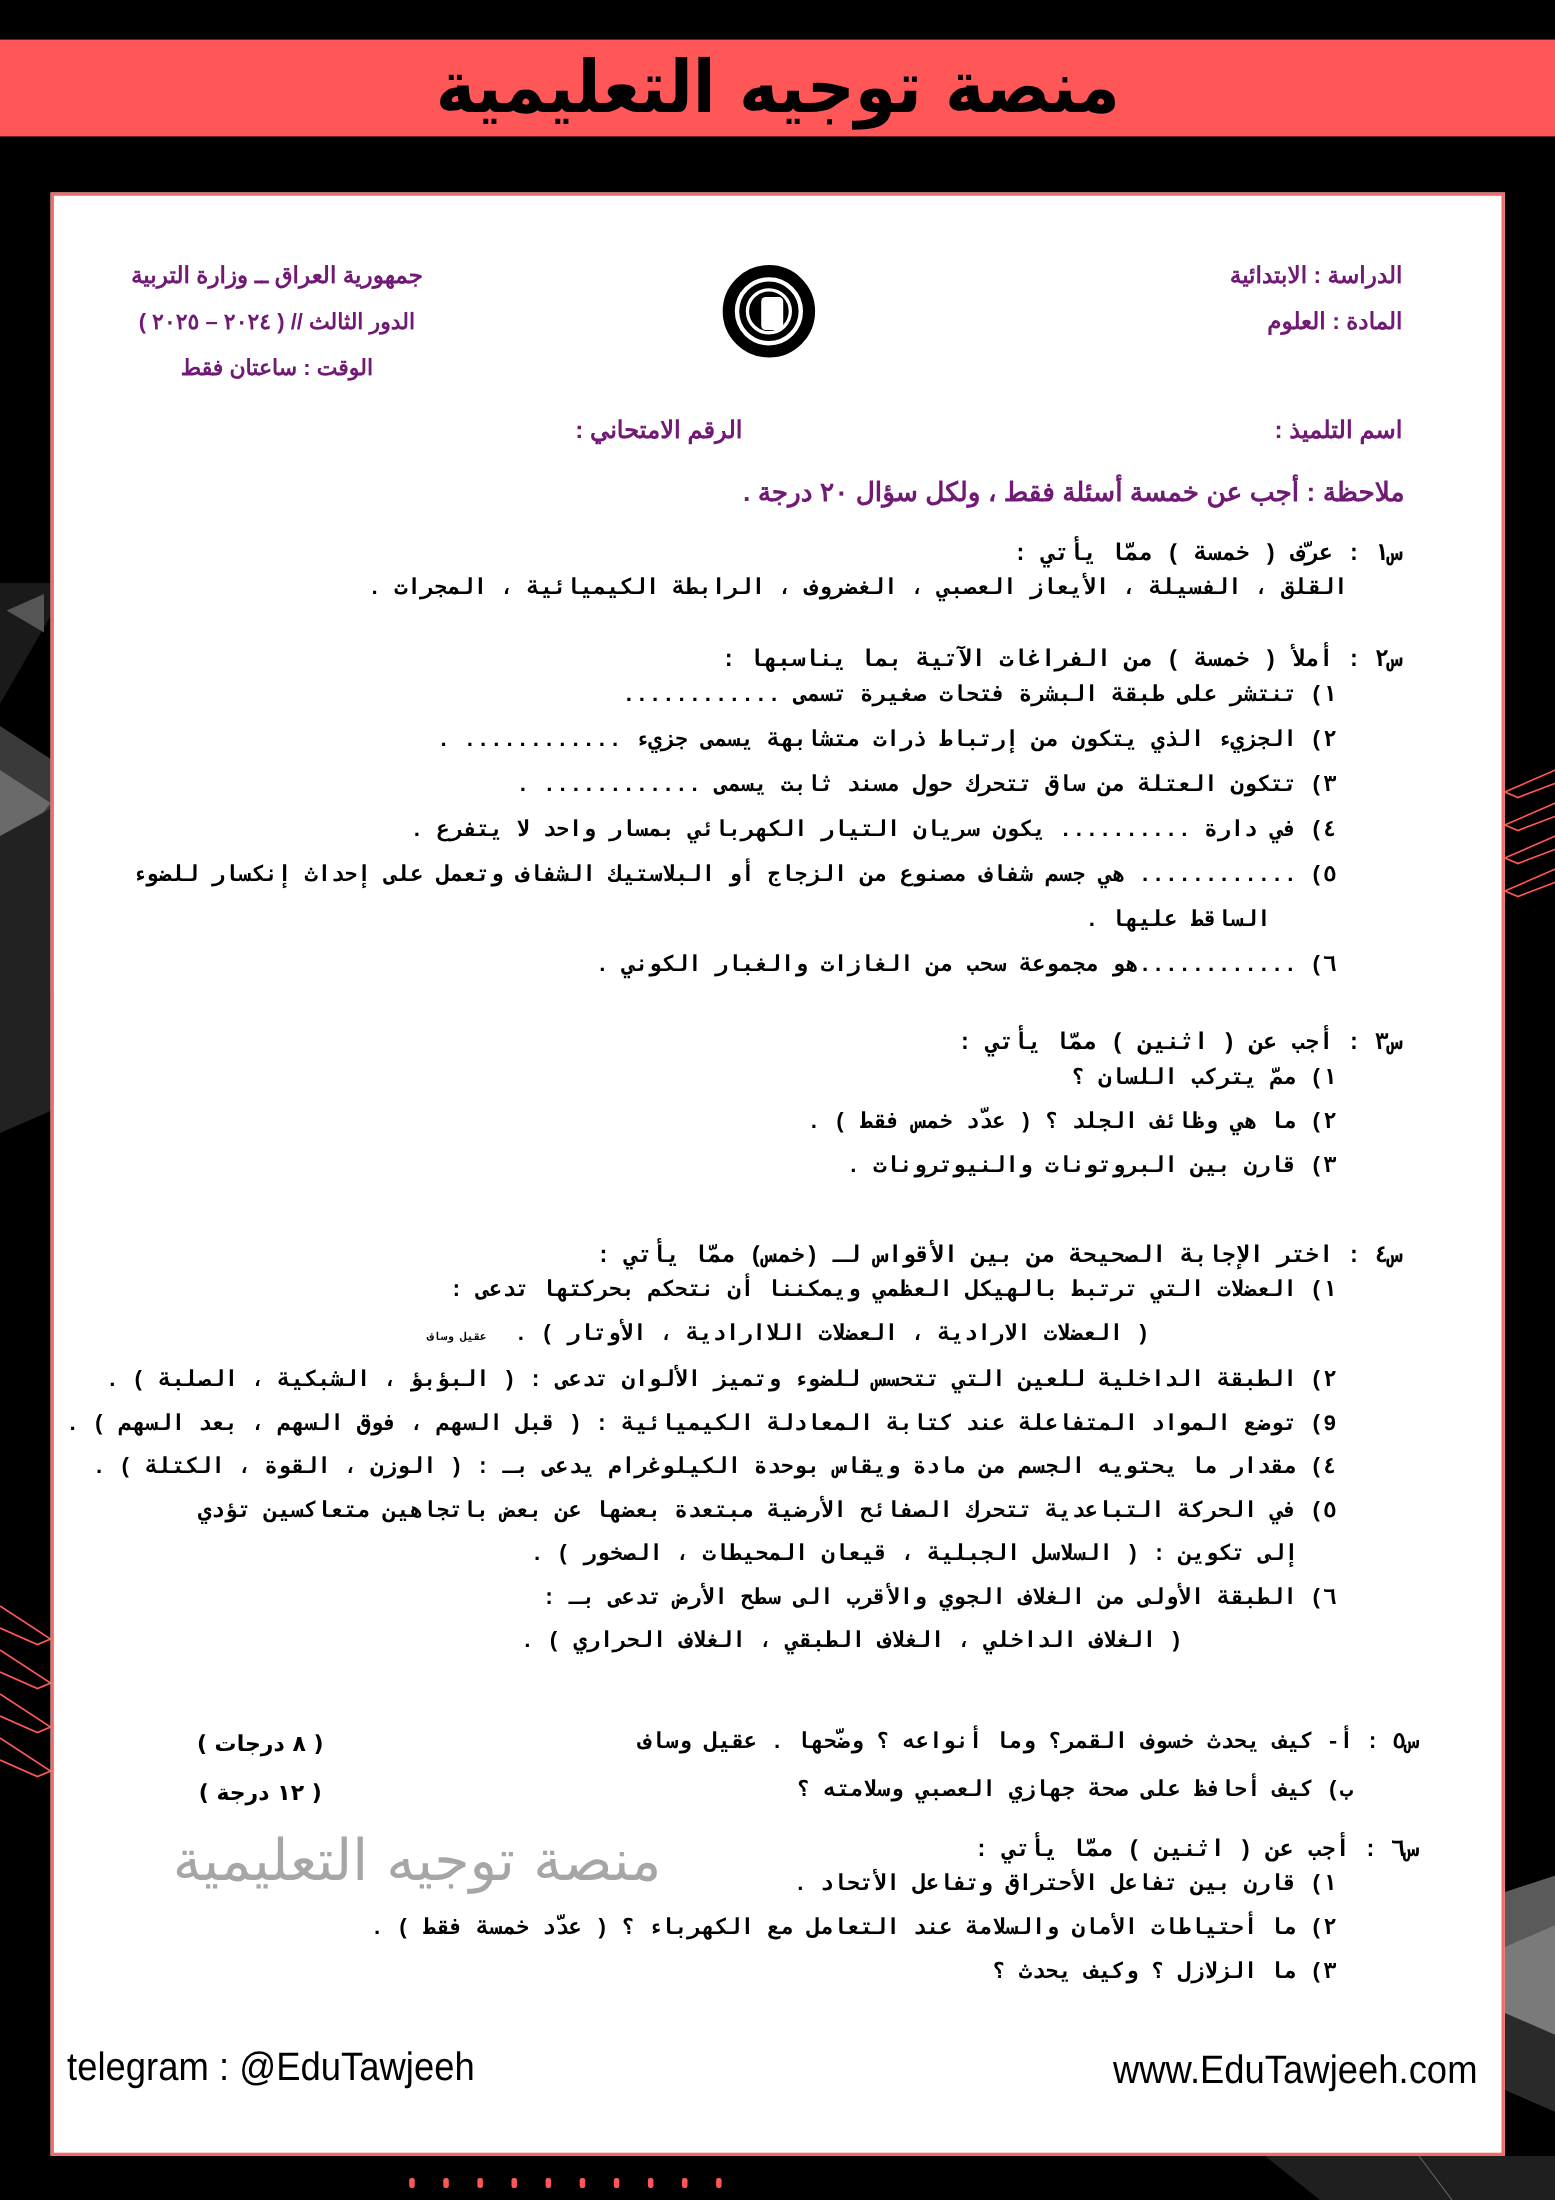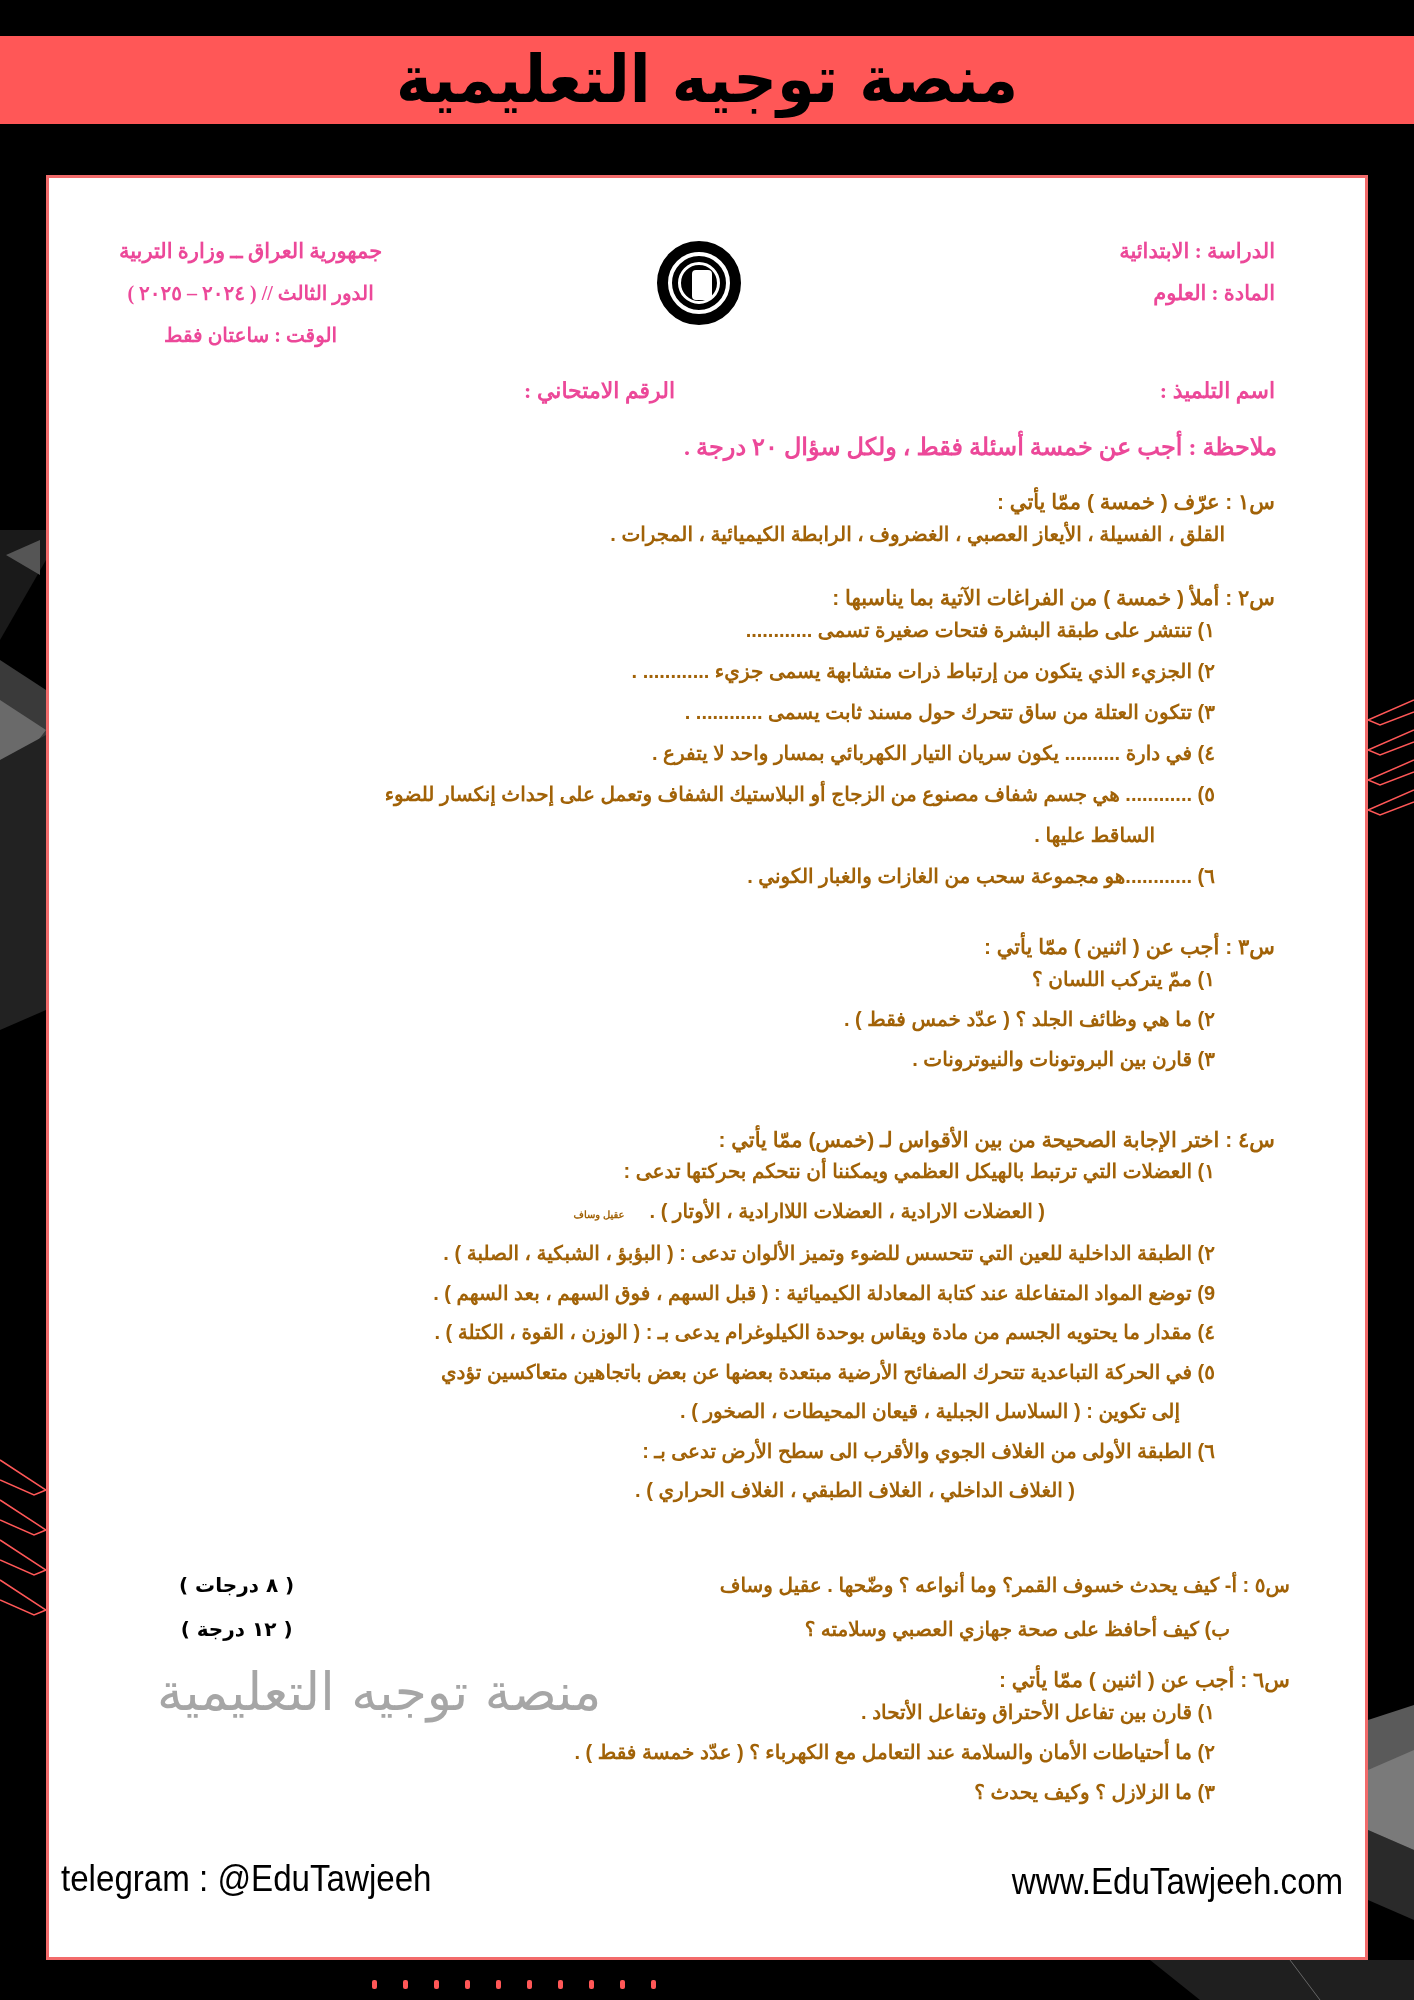--- a/index.html
+++ b/index.html
@@ -15,40 +15,40 @@
   .top-banner-title {
     font-family: "DejaVu Sans", sans-serif; font-size: 66px; font-weight: bold;
     color: #000; direction: rtl; letter-spacing: 0; line-height: 1; transform: scaleX(0.92);
   }
 
   .paper {
     position: absolute; left: 46px; top: 175px; width: 1322px; height: 1785px;
     background: #fff; border: 3px solid #f26b6b;
   }
 
-  .doc { position: absolute; direction: rtl; color: #ec4899;
-    font-family: Liberation Serif, serif; font-weight: bold; }
+  .doc { position: absolute; direction: rtl; color: #701a75;
+    font-family: Liberation Sans, sans-serif; font-weight: bold; }
 
   .hdr-right { right: 90px; top: 52px; font-size: 21px; line-height: 42px; text-align: right; }
   .hdr-left { left: 70px; top: 52px; font-size: 20px; line-height: 42px; text-align: center; }
   .hdr-left .l1 { font-size: 21px; }
 
   .seal {
     position: absolute; left: 608px; top: 63px; width: 84px; height: 84px;
     border-radius: 50%; background: #000; border: 3px solid #000;
   }
   .seal::before { content: ""; position: absolute; inset: 8px; border-radius: 50%; border: 4px solid #fff; }
   .seal::after { content: ""; position: absolute; inset: 18px; border-radius: 50%; border: 3px solid #fff; }
   .seal-core { position: absolute; left: 32px; top: 26px; width: 20px; height: 30px; background: #fff; border-radius: 4px; }
 
   .student-name { right: 90px; top: 200px; font-size: 22px; }
   .exam-number { right: 690px; top: 200px; font-size: 22px; margin-left: 16px; }
   .note { right: 88px; top: 255px; font-size: 24px; }
 
-  .q { position: absolute; direction: rtl; font-weight: bold; color: #a16207; font-family: Liberation Sans, sans-serif; }
+  .q { position: absolute; direction: rtl; font-weight: bold; color: #000000; font-family: Liberation Mono, monospace; }
   .q-title { font-size: 21px; white-space: nowrap; }
   .q-line { font-size: 20px; white-space: nowrap; line-height: 40px; }
 
   .q1 { right: 90px; top: 312px; }
   .q1 .q-line { padding-right: 50px; }
   .q2 { right: 90px; top: 408px; }
   .q2 .q-line { padding-right: 60px; line-height: 41px; }
   .q2 .cont { padding-right: 120px; }
   .q3 { right: 90px; top: 757px; }
   .q3 .q-line { padding-right: 60px; }

